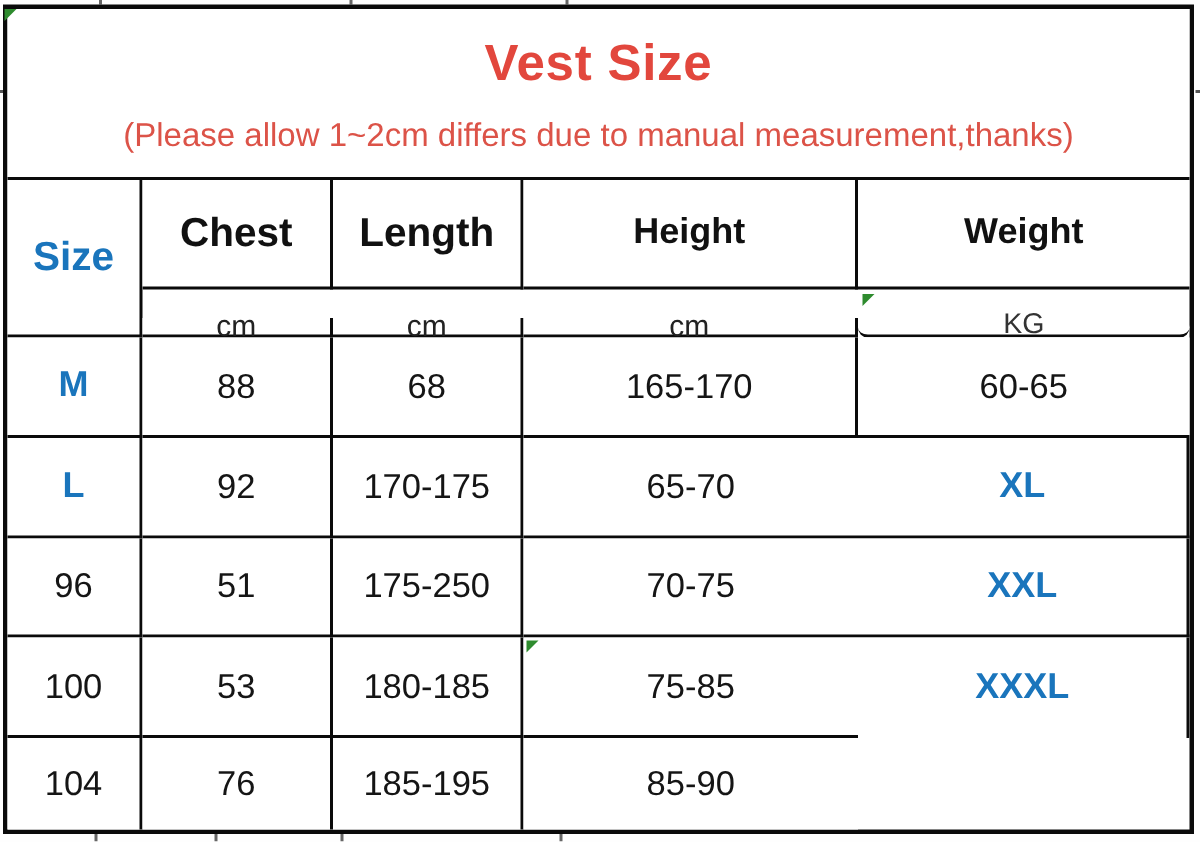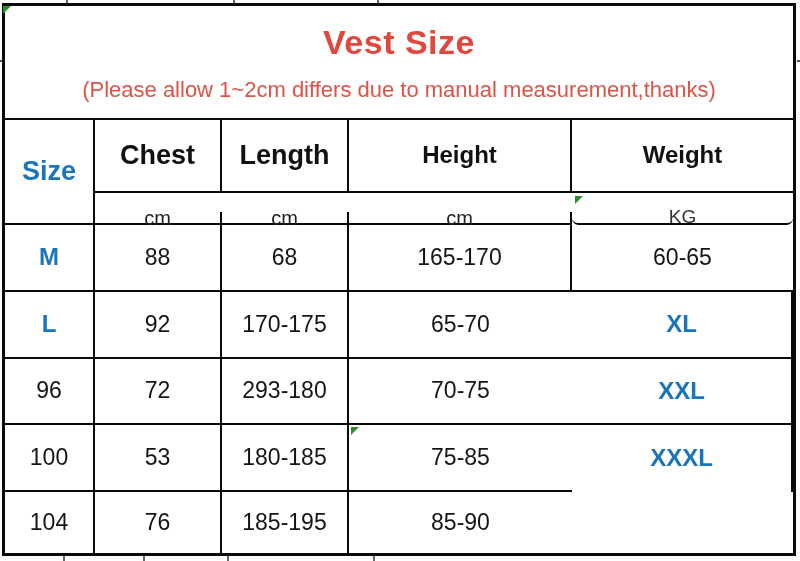--- a/index.html
+++ b/index.html
@@ -118,22 +118,22 @@
       <div class="cell val">165-170</div>
       <div class="cell val no-r">60-65</div>
 
       <div class="cell size-label">L</div>
       <div class="cell val">92</div>
       <div class="cell val">170-175</div>
       <div class="cell val no-r">65-70</div>
 
       <div class="cell size-label">XL</div>
       <div class="cell val">96</div>
-      <div class="cell val">72</div>
-      <div class="cell val">293-180</div>
+      <div class="cell val">51</div>
+      <div class="cell val">175-250</div>
       <div class="cell val no-r">70-75</div>
 
       <div class="cell size-label">XXL</div>
       <div class="cell val">100</div>
       <div class="cell val">53</div>
       <div class="cell val">180-185</div>
       <div class="cell val no-r">75-85</div>
 
       <div class="cell size-label no-b">XXXL</div>
       <div class="cell val no-b">104</div>

